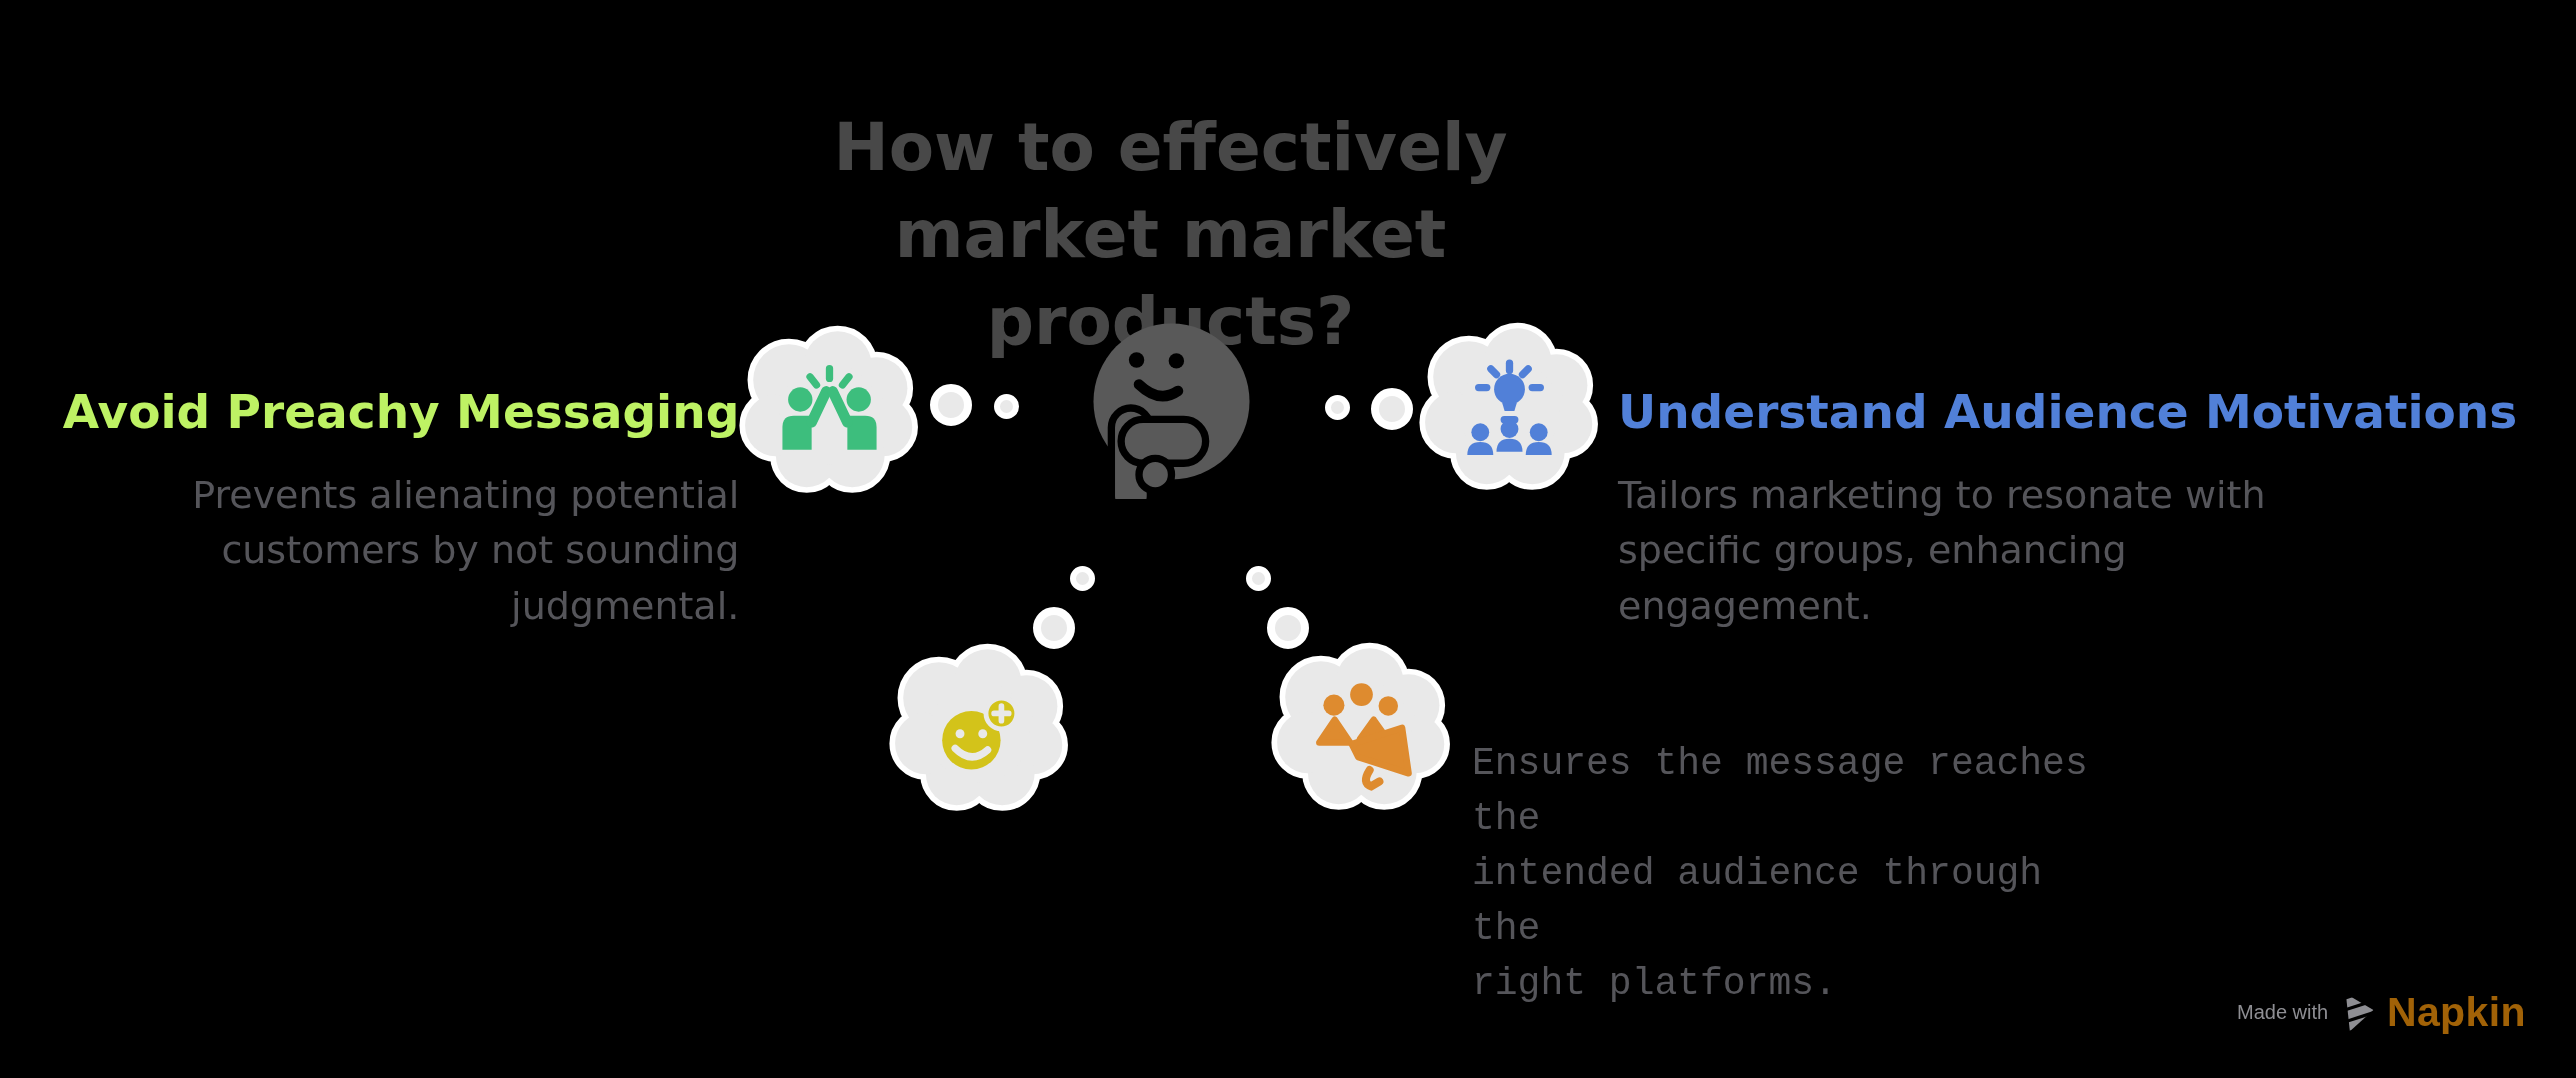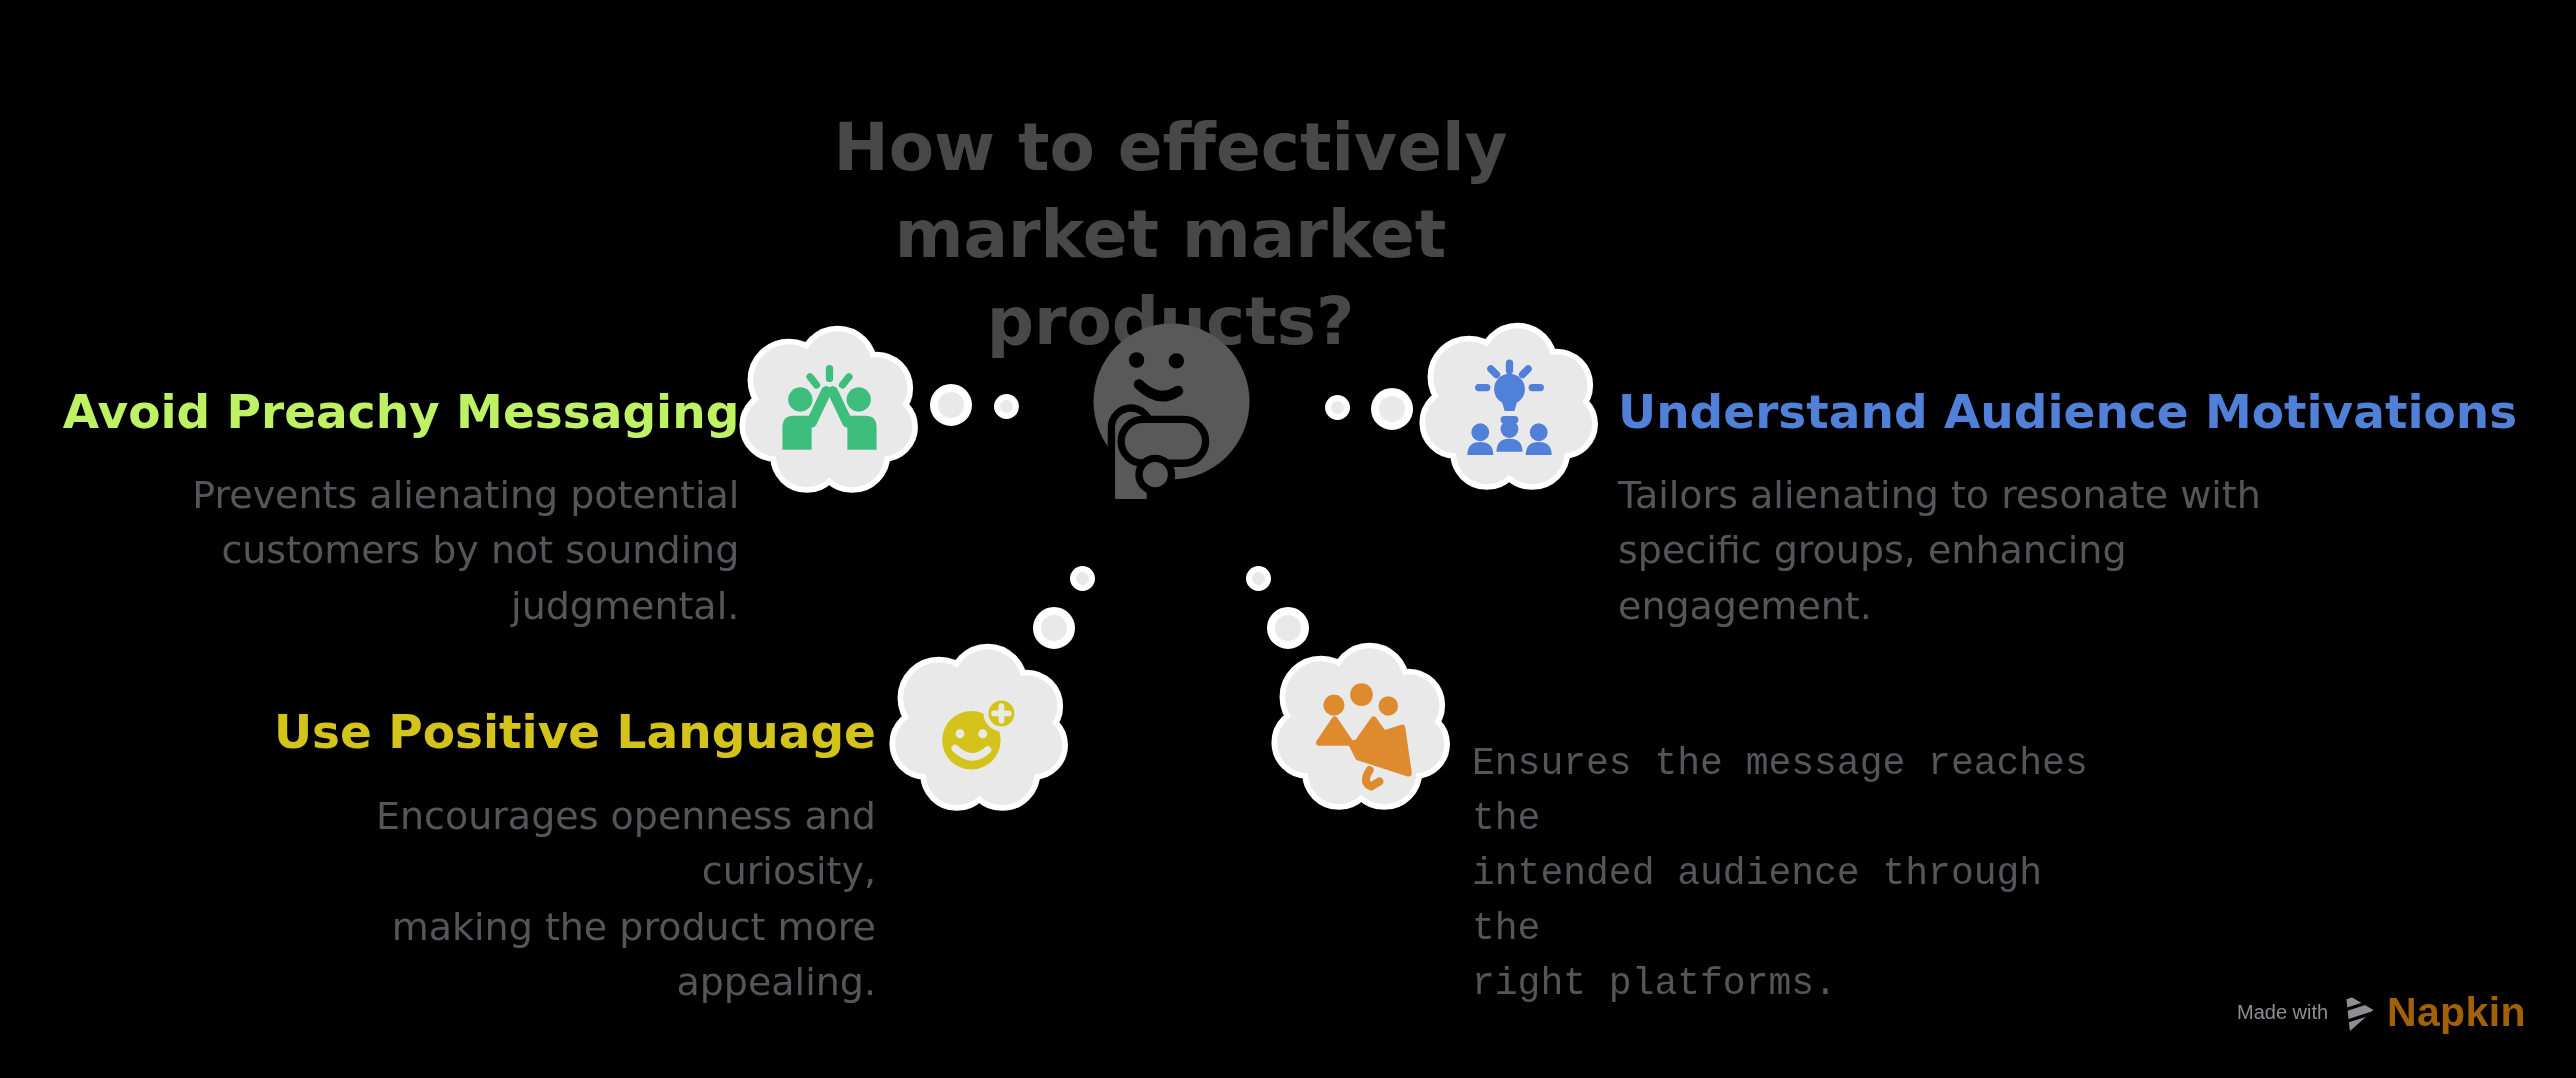--- a/index.html
+++ b/index.html
@@ -67,30 +67,25 @@
 
   <div class="section sec-green">
     <div class="heading" style="color: #bef264; text-align: right;">Avoid Preachy Messaging</div>
     <div class="body">Prevents alienating potential
 customers by not sounding
 judgmental.</div>
   </div>
 
   <div class="section sec-blue">
     <div class="heading" style="color: rgb(81, 128, 216);">Understand Audience Motivations</div>
-    <div class="body">Tailors alienating to resonate with
+    <div class="body">Tailors marketing to resonate with
 specific groups, enhancing
 engagement.</div>
   </div>
 
-  <div class="section sec-yellow">
-    <div class="heading" style="color: rgb(211, 195, 26);">Use Positive Language</div>
-    <div class="body">Encourages openness and curiosity,
-making the product more appealing.</div>
-  </div>
 
   <div class="section sec-orange">
     <div class="body">Ensures the message reaches the
 intended audience through the
 right platforms.</div>
   </div>
 
   <svg class="cloud cloud-green" viewBox="-130 -130 260 260">
     <g stroke="#FFFFFF" stroke-width="14" fill="#E9E9E9">
         <use href="#cloud-circles"></use>

